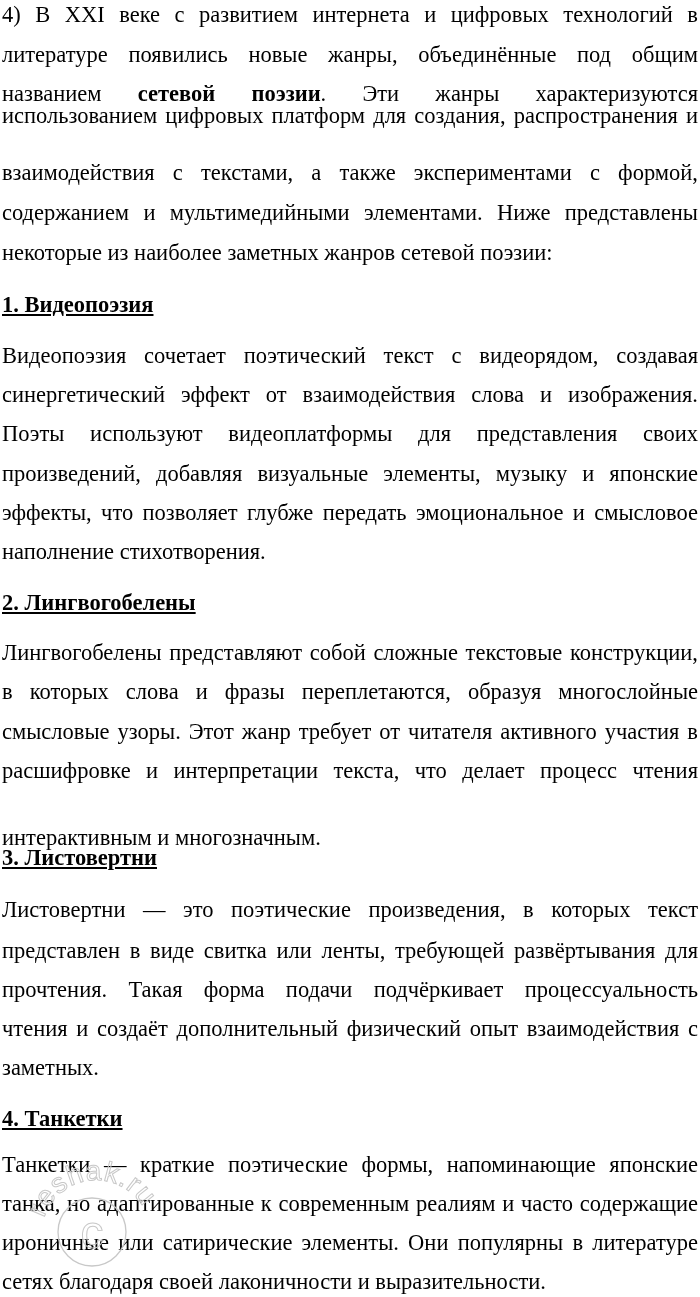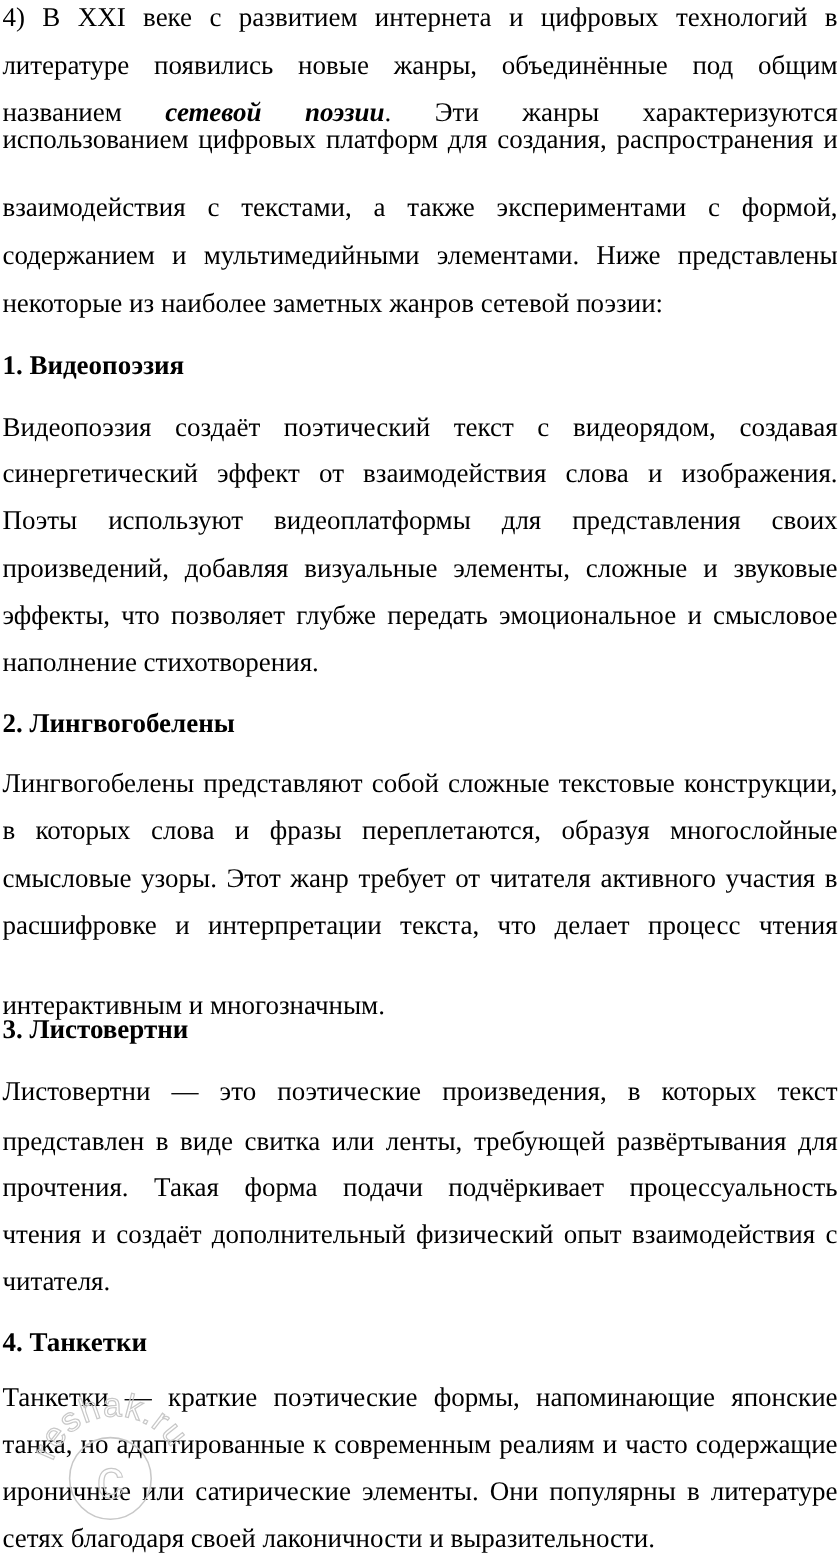--- a/index.html
+++ b/index.html
@@ -33,22 +33,23 @@
       text-align-last: justify;
     }
     .line.last {
       text-align: right;
       text-align-last: left;
     }
     .heading {
       font-weight: bold;
       text-align: center;
       text-align-last: left;
+      text-decoration: underline;
     }
-    b { font-weight: bold; font-style: italic; }
+    b { font-weight: bold; }
     .watermark {
       position: absolute;
       left: 30px;
       top: 1140px;
       width: 160px;
       height: 150px;
       pointer-events: none;
     }
   </style>
 </head>
@@ -61,44 +62,44 @@
     <div class="line" style="top:40px">литературе появились новые жанры, объединённые под общим</div>
     <div class="line" style="top:79px"><span>названием</span> <b>сетевой поэзии</b><span>. Эти жанры характеризуются</span></div>
     <div class="line" style="top:101px">использованием цифровых платформ для создания, распространения и</div>
     <div class="line" style="top:158px">взаимодействия с текстами, а также экспериментами с формой,</div>
     <div class="line" style="top:198px">содержанием и мультимедийными элементами. Ниже представлены</div>
     <div class="line last" style="top:238px">некоторые из наиболее заметных жанров сетевой поэзии:</div>
   </div>
 
   <div>
     <div class="line heading" style="top:290px">1. Видеопоэзия</div>
-    <div class="line" style="top:341px">Видеопоэзия создаёт поэтический текст с видеорядом, создавая</div>
+    <div class="line" style="top:341px">Видеопоэзия сочетает поэтический текст с видеорядом, создавая</div>
     <div class="line" style="top:380px">синергетический эффект от взаимодействия слова и изображения.</div>
     <div class="line" style="top:419px">Поэты используют видеоплатформы для представления своих</div>
-    <div class="line" style="top:459px">произведений, добавляя визуальные элементы, сложные и звуковые</div>
+    <div class="line" style="top:459px">произведений, добавляя визуальные элементы, музыку и японские</div>
     <div class="line" style="top:498px">эффекты, что позволяет глубже передать эмоциональное и смысловое</div>
     <div class="line last" style="top:537px">наполнение стихотворения.</div>
   </div>
 
   <div>
     <div class="line heading" style="top:588px">2. Лингвогобелены</div>
     <div class="line" style="top:638px">Лингвогобелены представляют собой сложные текстовые конструкции,</div>
     <div class="line" style="top:677px">в которых слова и фразы переплетаются, образуя многослойные</div>
     <div class="line" style="top:717px">смысловые узоры. Этот жанр требует от читателя активного участия в</div>
     <div class="line" style="top:756px">расшифровке и интерпретации текста, что делает процесс чтения</div>
     <div class="line last" style="top:823px">интерактивным и многозначным.</div>
   </div>
 
   <div>
     <div class="line heading" style="top:843px">3. Листовертни</div>
     <div class="line" style="top:895px">Листовертни — это поэтические произведения, в которых текст</div>
     <div class="line" style="top:936px">представлен в виде свитка или ленты, требующей развёртывания для</div>
     <div class="line" style="top:975px">прочтения. Такая форма подачи подчёркивает процессуальность</div>
     <div class="line" style="top:1014px">чтения и создаёт дополнительный физический опыт взаимодействия с</div>
-    <div class="line last" style="top:1053px">читателя.</div>
+    <div class="line last" style="top:1053px">заметных.</div>
   </div>
 
   <div>
     <div class="line heading" style="top:1104px">4. Танкетки</div>
     <div class="line" style="top:1150px">Танкетки — краткие поэтические формы, напоминающие японские</div>
     <div class="line" style="top:1189px">танка, но адаптированные к современным реалиям и часто содержащие</div>
     <div class="line" style="top:1228px">ироничные или сатирические элементы. Они популярны в литературе</div>
     <div class="line last" style="top:1267px">сетях благодаря своей лаконичности и выразительности.</div>
   </div>
 </div>

